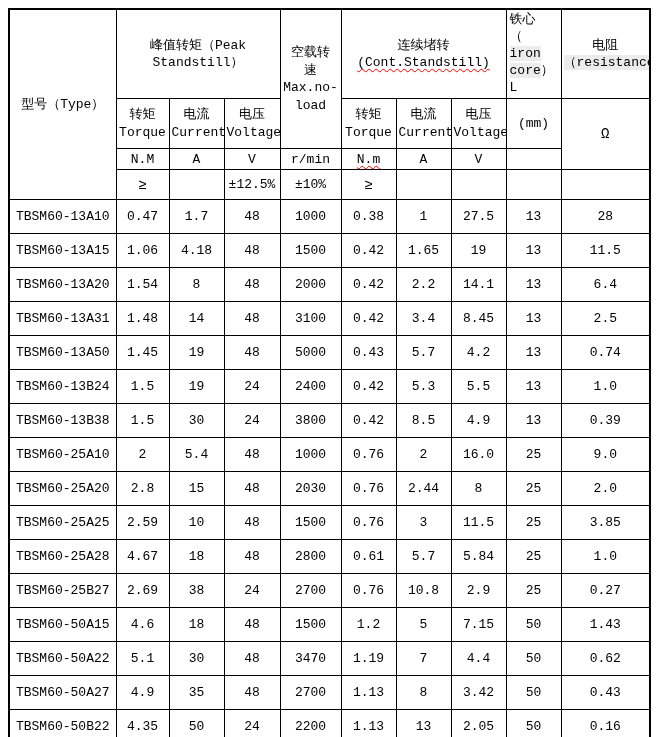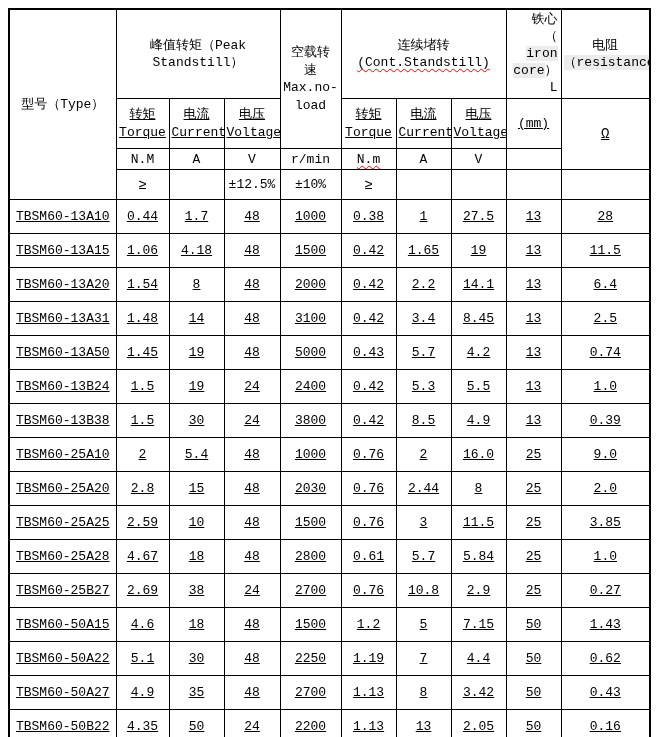--- a/index.html
+++ b/index.html
@@ -22,35 +22,35 @@
     border: 1px solid #000000;
     padding: 0 2px;
     text-align: center;
     vertical-align: middle;
     font-size: 13px;
     line-height: 1.35;
     font-family: "Liberation Mono", "DejaVu Sans Mono", "Liberation Serif", serif;
     overflow: hidden;
   }
   tr.hr1 { height: 74px; }
-  tr.hr2 { height: 50px; text-decoration: underline; }
+  tr.hr2 { height: 50px; }
   tr.hr3 { height: 21px; }
   tr.hr4 { height: 30px; }
-  tbody tr { height: 34px; text-decoration: underline; }
+  tbody tr { height: 34px; }
   .pre { white-space: pre-line; }
   .wavy {
     text-decoration: underline;
     text-decoration-style: wavy;
     text-decoration-color: #ff0000;
     text-decoration-thickness: 1px;
     text-underline-offset: 2px;
   }
   .hl { background: #ececec; }
   td.iron-cell {
-    text-align: right;
+    text-align: left;
     vertical-align: top;
     padding: 2px 3px;
     line-height: 1.3;
   }
   td.ohm-cell { font-size: 14px; }
   .ge { font-size: 14px; }
 </style>
 </head>
 <body>
 
@@ -123,21 +123,21 @@
         <td class="ge">≥</td>
         <td></td>
         <td></td>
         <td></td>
         <td></td>
       </tr>
     </thead>
     <tbody>
         <tr>
           <td>TBSM60-13A10</td>
-          <td>0.44</td>
+          <td>0.47</td>
           <td>1.7</td>
           <td>48</td>
           <td>1000</td>
           <td>0.38</td>
           <td>1</td>
           <td>27.5</td>
           <td>13</td>
           <td>28</td>
         </tr>
         <tr>
@@ -282,21 +282,21 @@
           <td>5</td>
           <td>7.15</td>
           <td>50</td>
           <td>1.43</td>
         </tr>
         <tr>
           <td>TBSM60-50A22</td>
           <td>5.1</td>
           <td>30</td>
           <td>48</td>
-          <td>2250</td>
+          <td>3470</td>
           <td>1.19</td>
           <td>7</td>
           <td>4.4</td>
           <td>50</td>
           <td>0.62</td>
         </tr>
         <tr>
           <td>TBSM60-50A27</td>
           <td>4.9</td>
           <td>35</td>

